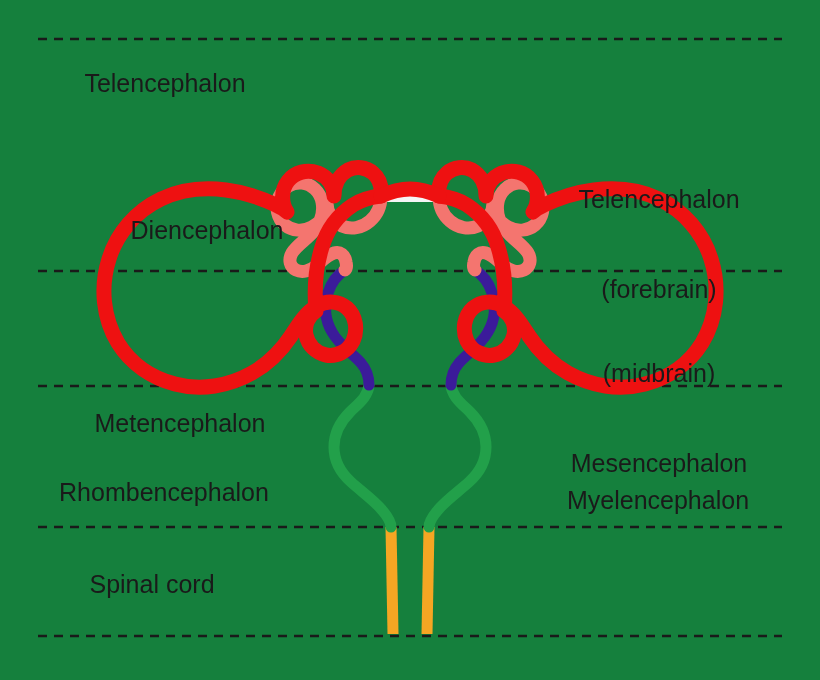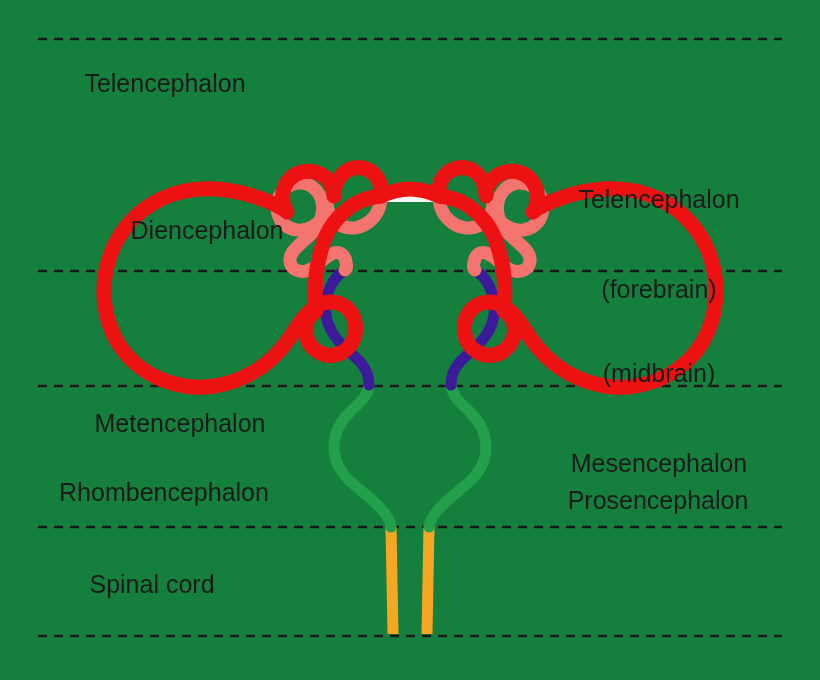--- a/index.html
+++ b/index.html
@@ -190,16 +190,16 @@
     <div>Telencephalon</div>
     <div>(forebrain)</div>
   </div>
 
   <div class="label label-right" style="left:659px; top:298px;">
     <div>(midbrain)</div>
     <div>Mesencephalon</div>
   </div>
 
   <div class="label label-right" style="left:658px; top:425px;">
-    <div>Prosencephalon</div>
+    <div>Myelencephalon</div>
   </div>
 
 </div>
 
 </body></html>

